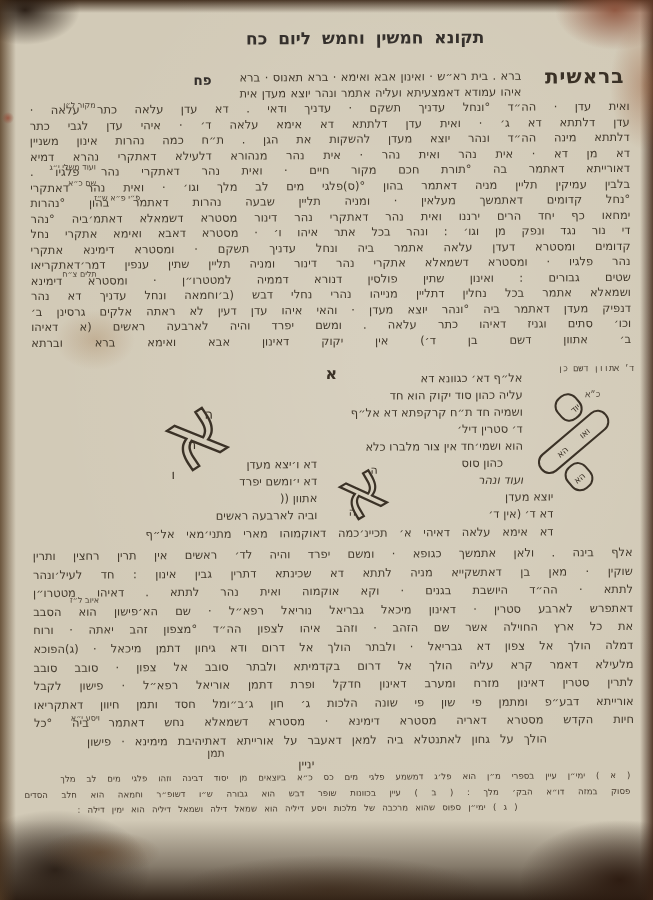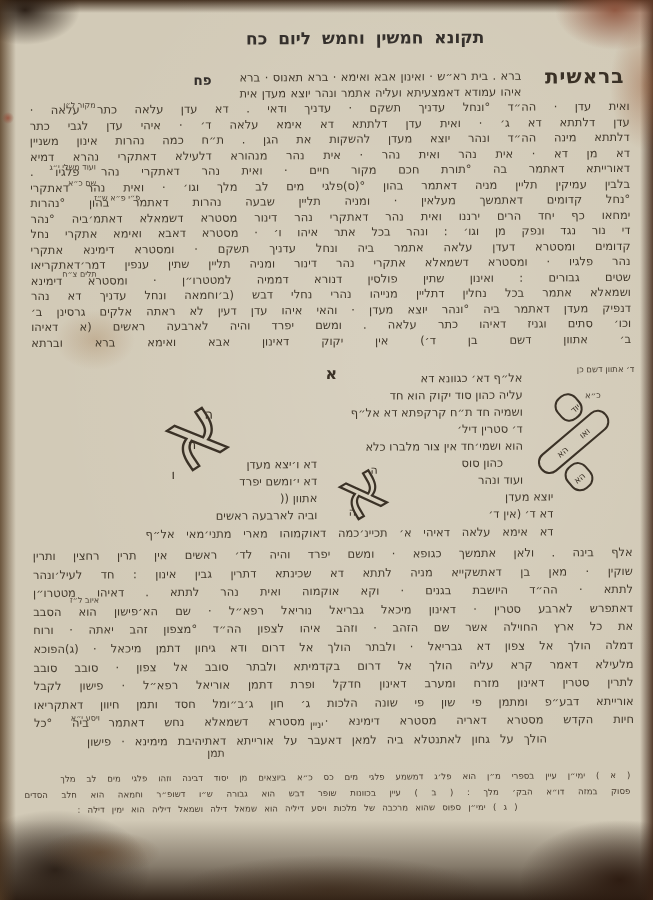--- a/index.html
+++ b/index.html
@@ -24,21 +24,21 @@
       font-size:8.6px;line-height:11px;height:12px;overflow:hidden;color:#45392c;}
   #hdr-title{position:absolute;top:28px;left:240px;width:256px;direction:rtl;
       font-size:17px;font-weight:bold;color:#35302c;word-spacing:5px;text-align:center;}
   #hdr-folio{position:absolute;top:31px;left:196px;font-size:13.5px;font-weight:bold;color:#35302c;margin-top:40px;}
   #lemma{position:absolute;top:66px;left:527px;width:100px;direction:rtl;
       font-size:20px;font-weight:bold;color:#3a3126;letter-spacing:1px;text-align:right;}
   .catch{position:absolute;direction:rtl;color:#453b2d;}
   #inline-alef{position:absolute;left:326px;top:364px;font-size:16px;font-weight:bold;color:#3a3126;}
   .dg{position:absolute;}
   .dg svg{display:block;}
-  .cap{position:absolute;direction:rtl;font-size:8.5px;color:#4a4034;text-align:right;}
+  .cap{position:absolute;direction:rtl;font-size:8.5px;color:#4a4034;text-align:right;font-family:Liberation Mono, monospace;}
 </style>
 </head>
 <body>
 
 <div id="stage">
   <div id="paper"></div>
 
   <div class="blot" style="left:555px;top:-30px;width:120px;height:80px;background:radial-gradient(closest-side,rgba(138,74,51,.85),rgba(138,74,51,0));"></div>
   <div class="blot" style="left:610px;top:20px;width:70px;height:130px;background:radial-gradient(closest-side,rgba(150,90,55,.45),rgba(150,90,55,0));"></div>
   <div class="blot" style="left:-30px;top:-25px;width:110px;height:70px;background:radial-gradient(closest-side,rgba(30,18,10,.9),rgba(30,18,10,0));"></div>
@@ -74,21 +74,21 @@
         <div class="ln" style="left: 32px; top: 318px; width: 600px;">וכו׳ סתים וגניז דאיהו כתר עלאה . ומשם יפרד והיה לארבעה ראשים (א דאיהו</div>
         <div class="ln" style="left: 32px; top: 334px; width: 600px;">ב׳ אתוון דשם בן ד׳) אין יקוק דאינון אבא ואימא ברא וברתא</div>
         <div class="ln seg" style="left: 245px; top: 372px; width: 278px;">אל״ף דא׳ כגוונא דא</div>
         <div class="ln seg" style="left: 245px; top: 389px; width: 278px;">עליה כהון סוד יקוק הוא חד</div>
         <div class="ln seg" style="left: 245px; top: 406px; width: 278px;">ושמיה חד ת״ח קרקפתא דא אל״ף</div>
         <div class="ln seg" style="left: 245px; top: 423px; width: 278px;">ד׳ סטרין דיל׳</div>
         <div class="ln seg" style="left: 245px; top: 440px; width: 278px;">הוא ושמי׳חד אין צור מלברו כלא</div>
         <div class="ln seg" style="left: 145px; top: 457px; width: 172px;">דא ו׳יצא מעדן</div>
         <div class="ln seg" style="left: 388px; top: 457px; width: 115px;">כהון סוס</div>
         <div class="ln seg" style="left: 145px; top: 474px; width: 172px;">דא י׳ומשם יפרד</div>
-        <div class="ln seg" style="left: 408px; top: 474px; width: 115px;">ועוד ונהר</div>
+        <div class="ln seg" style="left: 408px; top: 474px; width: 115px; font-style: italic;">ועוד ונהר</div>
         <div class="ln seg" style="left: 145px; top: 491px; width: 172px;">אתוון ((</div>
         <div class="ln seg" style="left: 408px; top: 491px; width: 145px;">יוצא מעדן</div>
         <div class="ln seg" style="left: 145px; top: 508px; width: 172px;">וביה לארבעה ראשים</div>
         <div class="ln seg" style="left: 408px; top: 508px; width: 145px;">דא ד׳ (אין ד׳</div>
         <div class="ln" style="left: 145px; top: 526px; width: 408px;">דא אימא עלאה דאיהי א׳ תכיינ׳כמה דאוקמוהו מארי מתני׳מאי אל״ף</div>
         <div class="ln" style="left: 32px; top: 547px; width: 600px;">אלף בינה . ולאן אתמשך כגופא · ומשם יפרד והיה לד׳ ראשים אין תרין רחצין ותרין</div>
         <div class="ln" style="left: 32px; top: 566px; width: 600px;">שוקין · מאן בן דאתשקייא מניה לתתא דא שכינתא דתרין גבין אינון : חד לעיל׳ונהר</div>
         <div class="ln" style="left: 32px; top: 584px; width: 600px;">לתתא · הה״ד היושבת בגנים · וקא אוקמוה ואית נהר לתתא . דאיהו מטטרו״ן</div>
         <div class="ln" style="left: 32px; top: 603px; width: 600px;">דאתפרש לארבע סטרין · דאינון מיכאל גבריאל נוריאל רפא״ל · שם הא׳פישון הוא הסבב</div>
         <div class="ln" style="left: 32px; top: 621px; width: 600px;">את כל ארץ החוילה אשר שם הזהב · וזהב איהו לצפון הה״ד °מצפון זהב יאתה · ורוח</div>
@@ -149,15 +149,15 @@
       <svg width="80" height="86" viewBox="0 0 80 86">
         <text x="40" y="64" font-family="DejaVu Sans" font-size="68" text-anchor="middle" fill="none" stroke="#3b3227" stroke-width="2.2" transform="rotate(-30 40 43)">א</text>
         <g font-family="DejaVu Sans" font-size="11" fill="#3b3227" text-anchor="middle">
           <text x="52" y="24">ה</text>
           <text x="30" y="66">ה</text>
         </g>
       </svg>
     </div>
 
     <div class="catch" style="left:205px;top:746px;font-size:11px;">תמן</div>
-    <div class="catch" style="left:296px;top:719px;font-size:10px;margin-left:12px;">יניין</div>
+    <div class="catch" style="left:296px;top:757px;font-size:12px;">יניין</div>
   </div>
 </div>
 
 </body></html>

